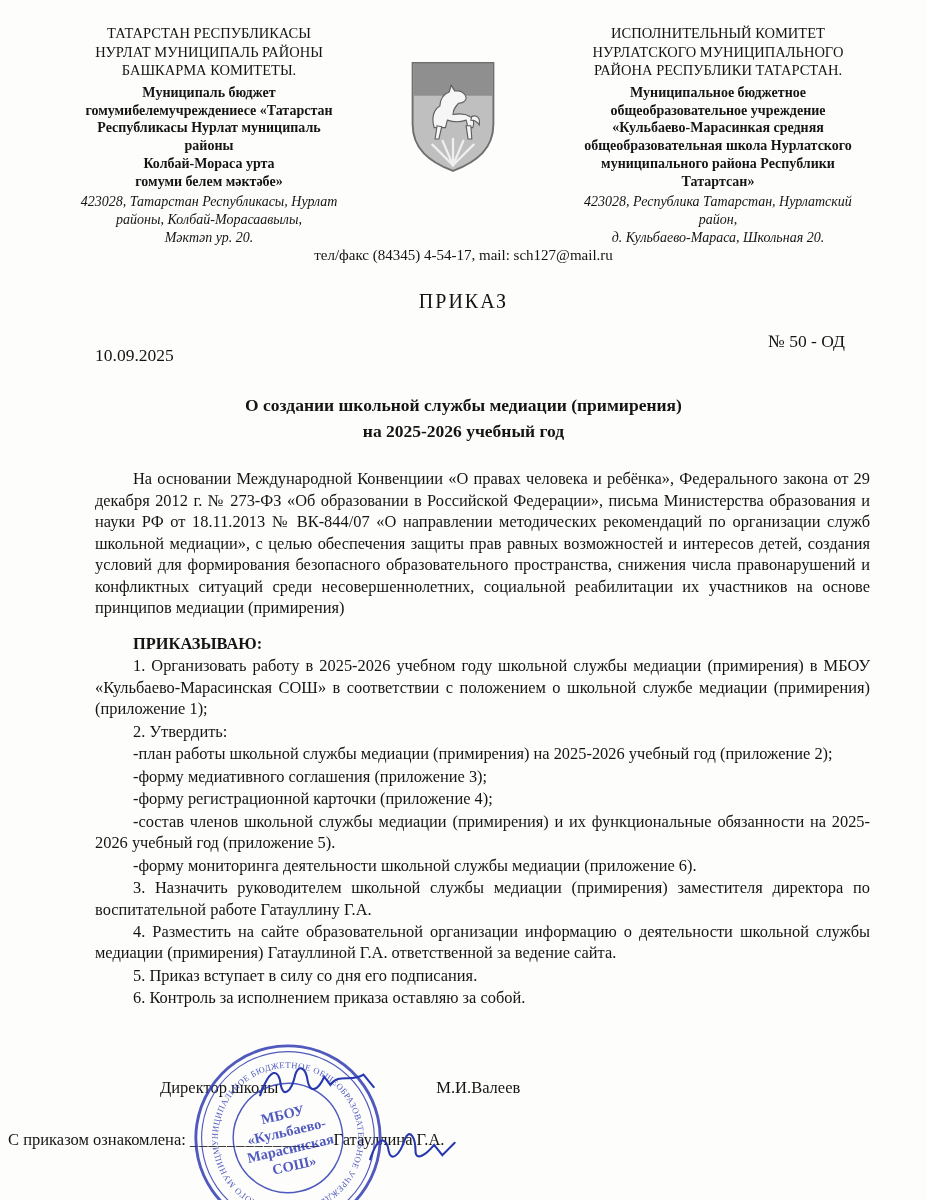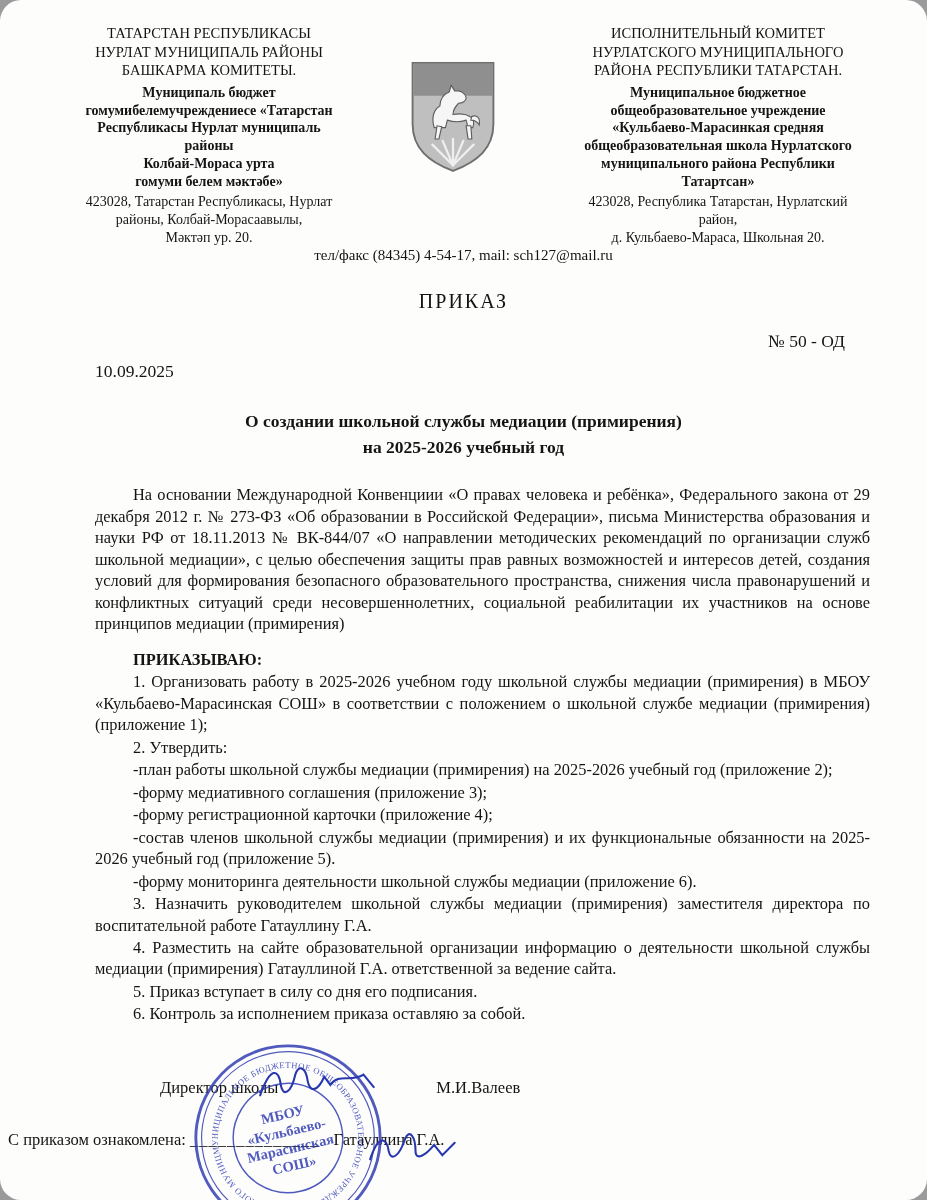--- a/index.html
+++ b/index.html
@@ -4,37 +4,36 @@
 <style>
   html,body{margin:0;padding:0;background:#9a9a9a;}
   .page{
     position:relative;
     width:927px;height:1200px;
     margin:0 auto;
     background:#fdfdfc;
     font-family:"Liberation Serif","DejaVu Serif",serif;
     color:#141414;
     overflow:hidden;
-    border-radius:21px;
   }
   
   .header{display:flex;justify-content:space-between;align-items:flex-start;padding:24px 26px 0 48px;}
   .hcol{text-align:center;line-height:1.28;}
   .hcol.left{width:322px;}
   .hcol.right{width:366px;}
   .committee{font-size:14.5px;white-space:pre-line;}
   .orgname{font-size:14px;font-weight:bold;margin-top:4px;white-space:pre-line;}
-  .addr{font-size:14px;margin-top:2px;white-space:pre-line;}
+  .addr{font-size:14px;margin-top:2px;white-space:pre-line;font-style:italic;}
   .emblem-wrap{width:94px;margin-top:36px;flex-shrink:0;}
   .emblem-wrap svg{display:block;width:100%;height:auto;}
   .contact{text-align:center;font-size:15px;}
   
   .doc-type{text-align:center;margin-top:26px;font-size:20px;letter-spacing:2px;}
   .num-row{display:flex;justify-content:space-between;align-items:flex-start;margin-top:18px;padding:0 82px 0 95px;font-size:17.5px;}
-  .num-row .date{margin-top:30px;}
+  .num-row .date{margin-top:14px;}
   .title{text-align:center;font-weight:bold;font-size:17.5px;line-height:1.5;margin-top:26px;}
   
   .body{padding:0 57px 0 95px;margin-top:24px;font-size:16.4px;line-height:1.31;}
   .body p{margin:0 0 1px;text-align:justify;text-indent:38px;}
   .resolve{font-weight:bold;margin-top:14px !important;}
   
   .sig-area{position:absolute;left:8px;right:0;top:1078px;font-size:16.5px;}
   .sig-row1{padding-left:152px;display:flex;}
   .sig-row1 .name{margin-left:158px;}
   .sig-row2{margin-top:32px;}

